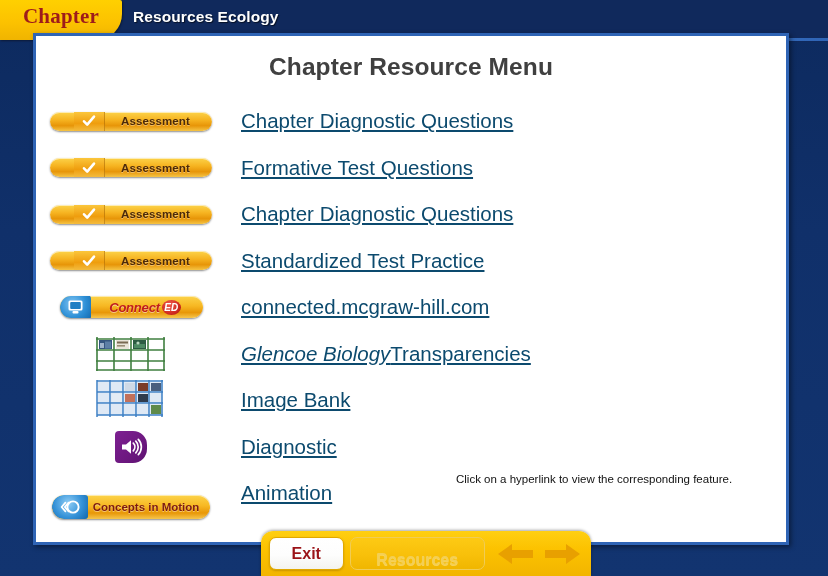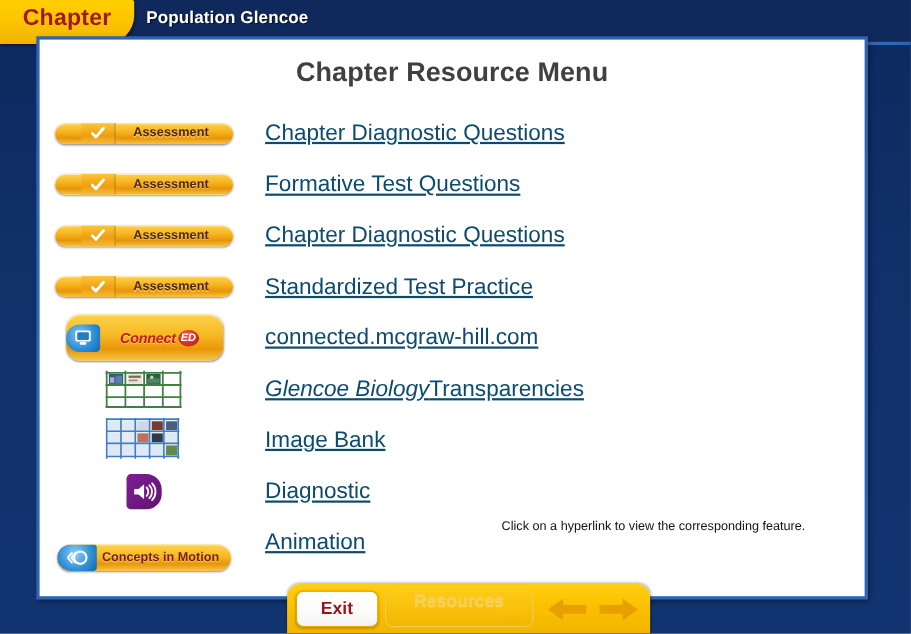--- a/index.html
+++ b/index.html
@@ -43,20 +43,21 @@
     justify-content: center;
     overflow: hidden;
   }
   #chapter-tab-label {
     color: #9e1b1b;
     font-size: 21px;
     font-weight: bold;
     letter-spacing: .2px;
     line-height: 1;
     padding-bottom: 8px;
+    font-family: Liberation Serif, serif;
   }
   #header-title {
     position: absolute;
     left: 133px; top: 8px;
     color: #ffffff;
     font-size: 15.5px;
     font-weight: bold;
     letter-spacing: .1px;
     text-shadow: 1px 1px 1px rgba(0,0,0,.6);
   }
@@ -155,21 +156,21 @@
     font-size: 11.5px;
     font-weight: bold;
     letter-spacing: .1px;
     text-shadow: 0 1px 0 rgba(255,255,255,.35);
     padding-right: 6px;
   }
 
   
   .connect {
     position: relative;
-    width: 143px; height: 42px;
+    width: 143px; height: 22px;
     border-radius: 13px;
     background: linear-gradient(180deg,#fcd34a 0%, #f7b823 45%, #e89708 75%, #f6c64d 100%);
     box-shadow: 0 1px 2px rgba(0,0,0,.45), inset 0 1px 0 rgba(255,255,255,.55);
     display: flex;
     align-items: center;
     overflow: hidden;
   }
   .connect-cap {
     width: 31px; height: 25px;
     border-radius: 13px 4px 4px 13px;
@@ -272,21 +273,21 @@
   #exit-label {
     color: #9b1318;
     font-size: 16px;
     font-weight: bold;
   }
   #resources-button {
     width: 138px; height: 31px;
     border-radius: 7px;
     background: linear-gradient(180deg,#fdca14 0%, #f8c00a 55%, #f0b600 100%);
     border: 1px solid #f0cc55;
-    display: flex; align-items: flex-start; justify-content: center;
+    display: flex; align-items: flex-end; justify-content: center;
   }
   #resources-label {
     color: #f3cf55;
     font-size: 16px;
     font-weight: bold;
     text-shadow: 0 1px 0 rgba(255,255,255,.35);
   }
   #nav-arrows {
     display: flex;
     align-items: center;
@@ -297,21 +298,21 @@
 </style>
 </head>
 <body>
 
 <div id="stage">
 
   <div id="header">
     <div id="chapter-tab">
       <span id="chapter-tab-label">Chapter</span>
     </div>
-    <div id="header-title">Population Glencoe</div>
+    <div id="header-title">Resources Ecology</div>
     <div id="header-underline"></div>
   </div>
 
   <div id="card-outer">
     <div id="card-inner">
 
       <div id="menu-title">Chapter Resource Menu</div>
 
       <div id="rows">
 

